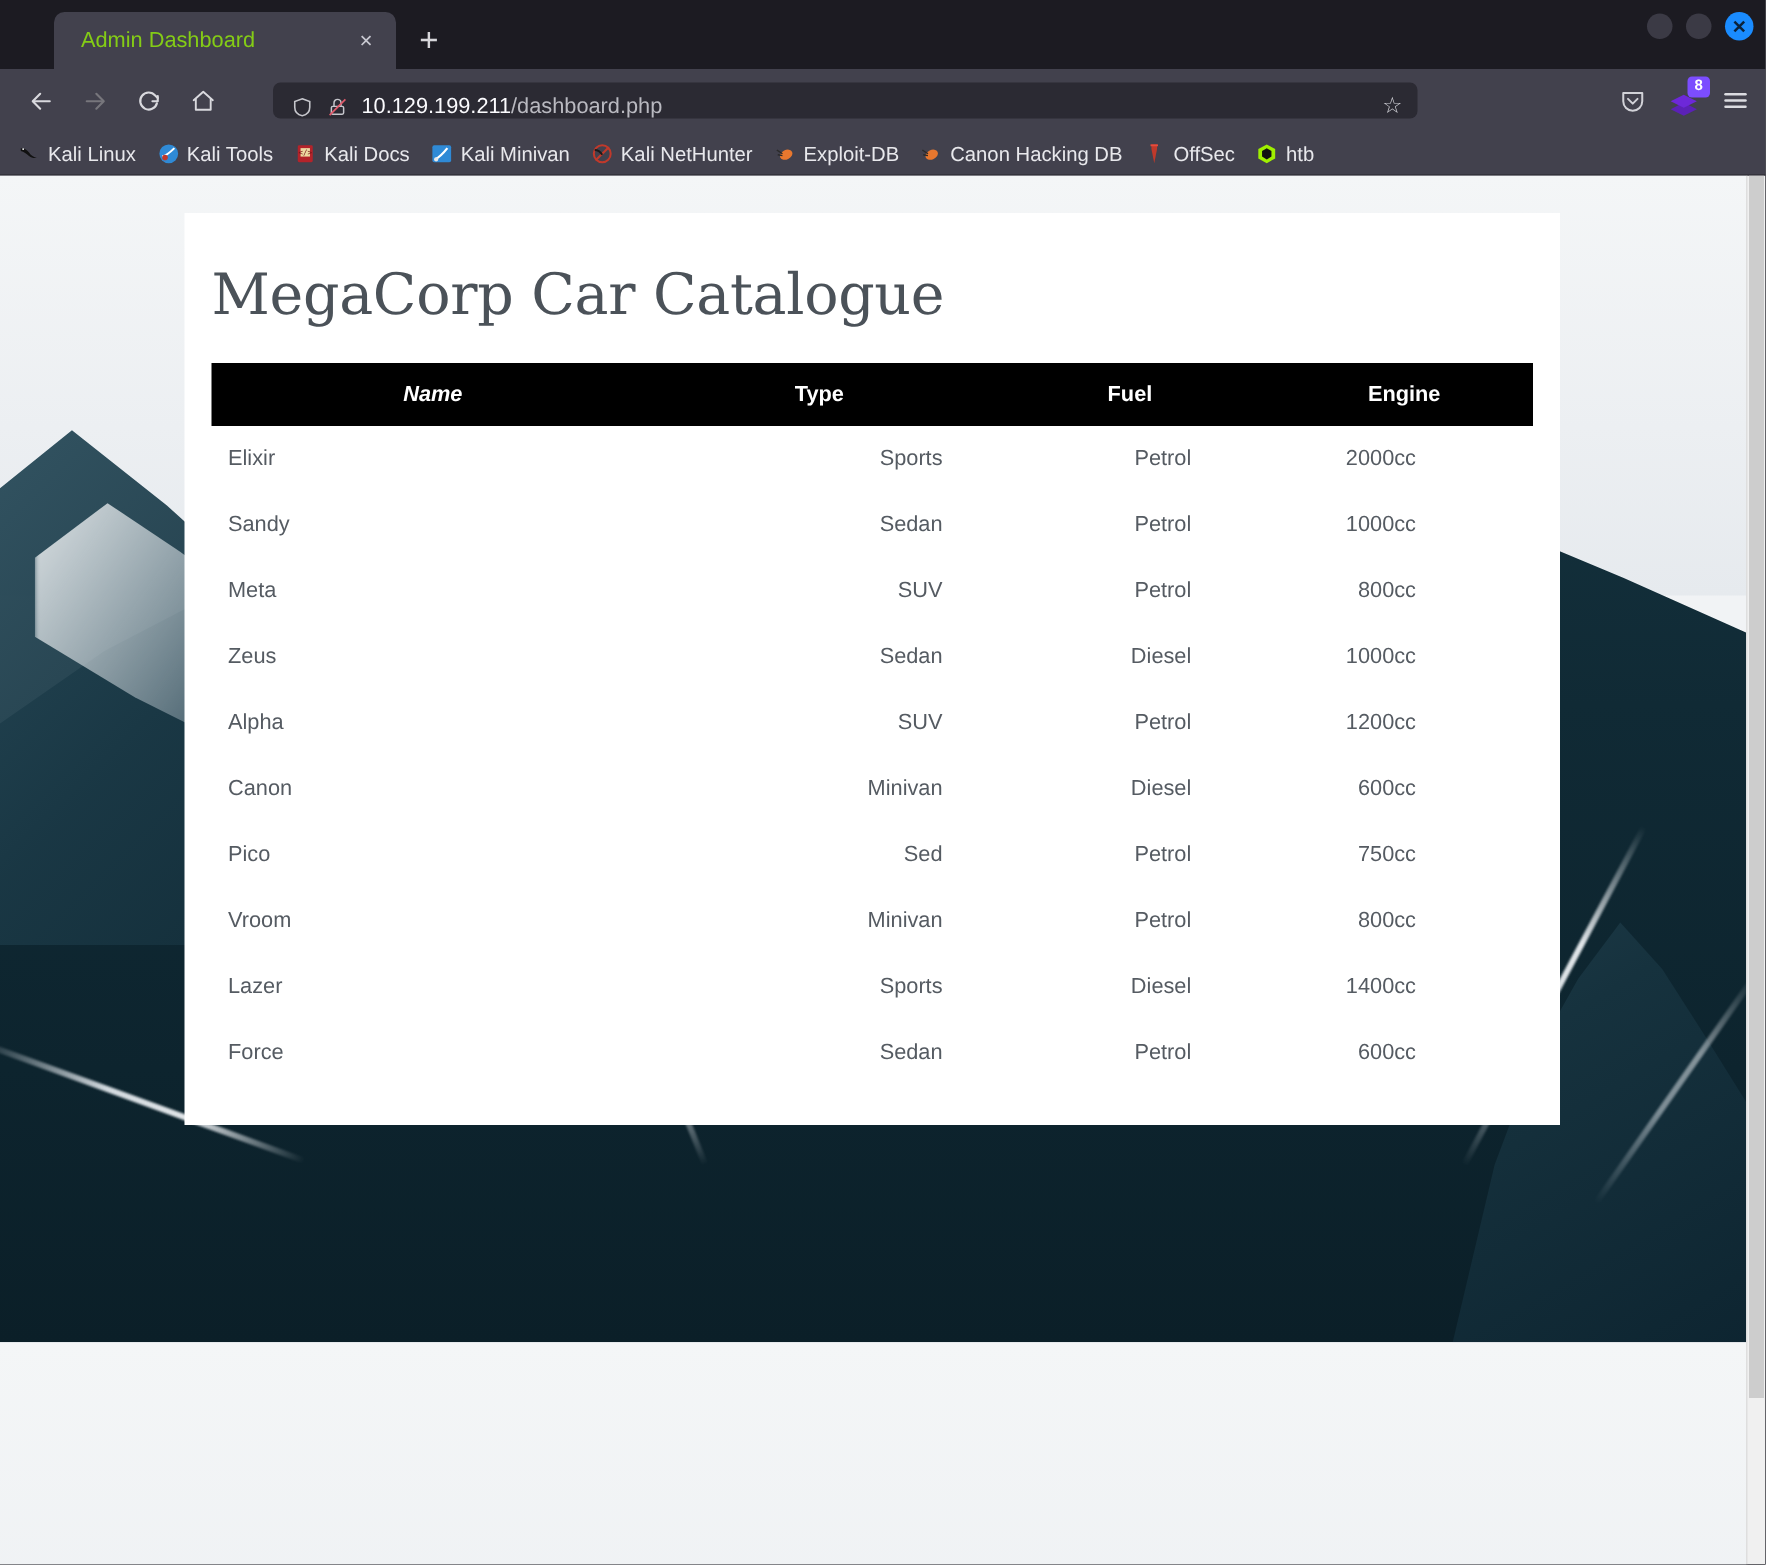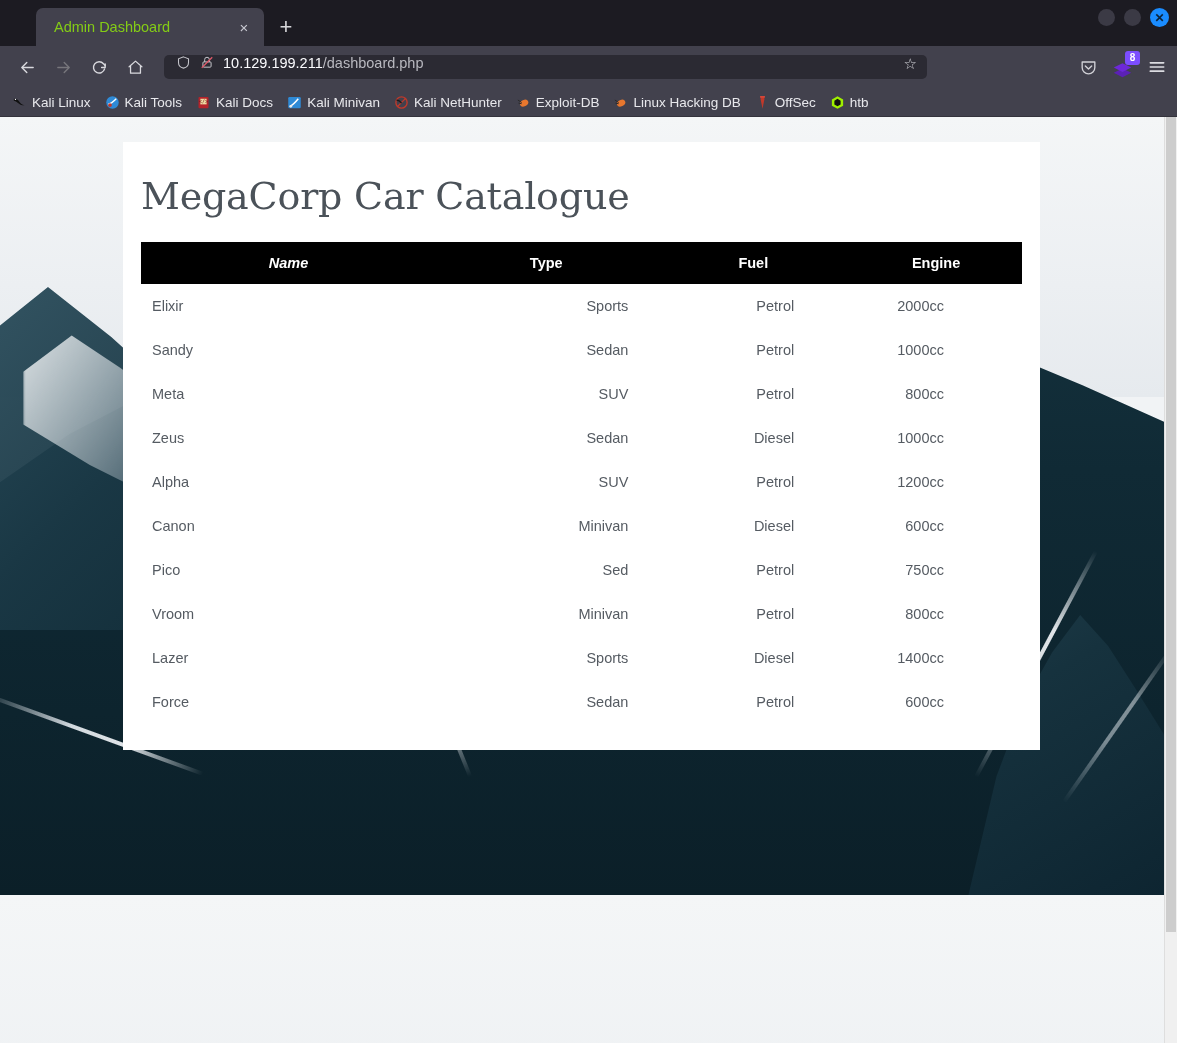--- a/index.html
+++ b/index.html
@@ -49,22 +49,22 @@
     height: 42px; background: #42414d; display: flex; align-items: center;
     padding: 0 10px; gap: 2px; flex: none;
   }
   .navbtn {
     width: 34px; height: 32px; display: flex; align-items: center; justify-content: center;
     border-radius: 5px; color: #d9d9de;
   }
   .navbtn.disabled { color: #77767c; }
   .urlbar {
     flex: 1; height: 24px; background: #2b2a33; border-radius: 5px;
-    display: flex; align-items: flex-start; padding: 0 8px 0 12px;
-    margin: 0 10px 0 10px; max-width: 763px; gap: 9px;
+    display: flex; align-items: flex-end; padding: 0 8px 0 12px;
+    margin: 0 10px 0 28px; max-width: 763px; gap: 9px;
   }
   .url-text { flex: 1; font-size: 14.5px; color: #b9b9c0; white-space: nowrap; }
   .url-host { color: #fbfbfe; }
   .star { color: #d0d0d6; font-size: 15px; padding-right: 2px;}
   .navright { display: flex; align-items: center; gap: 14px; margin-left: auto; padding-left: 6px;}
   .ext-badge {
     position: absolute; top: -6px; right: -7px; background: #7c4dff; color: #fff;
     font-size: 10px; line-height: 13px; min-width: 15px; height: 14px; text-align: center;
     border-radius: 3px; padding: 0 2px; font-weight: 600;
   }
@@ -336,21 +336,21 @@
       <span>Exploit-DB</span>
     </div>
     <div class="bm">
       <span class="bm-ico">
         <svg width="15" height="15" viewBox="0 0 24 24">
             <ellipse cx="13" cy="13" rx="7" ry="5" transform="rotate(-25 13 13)" fill="#e8772e"></ellipse>
             <path d="M3 8l6 4" stroke="#2a2a2a" stroke-width="1.6"></path>
             <path d="M4 13l5 1" stroke="#2a2a2a" stroke-width="1.6"></path>
           </svg>
       </span>
-      <span>Linux Hacking DB</span>
+      <span>Canon Hacking DB</span>
     </div>
     <div class="bm">
       <span class="bm-ico">
         <svg width="15" height="15" viewBox="0 0 24 24">
             <path d="M9 2h6v5l-3 15-3-15z" fill="#c0392b"></path>
             <rect x="8" y="2" width="8" height="2" fill="#e74c3c"></rect>
           </svg>
       </span>
       <span>OffSec</span>
     </div>

